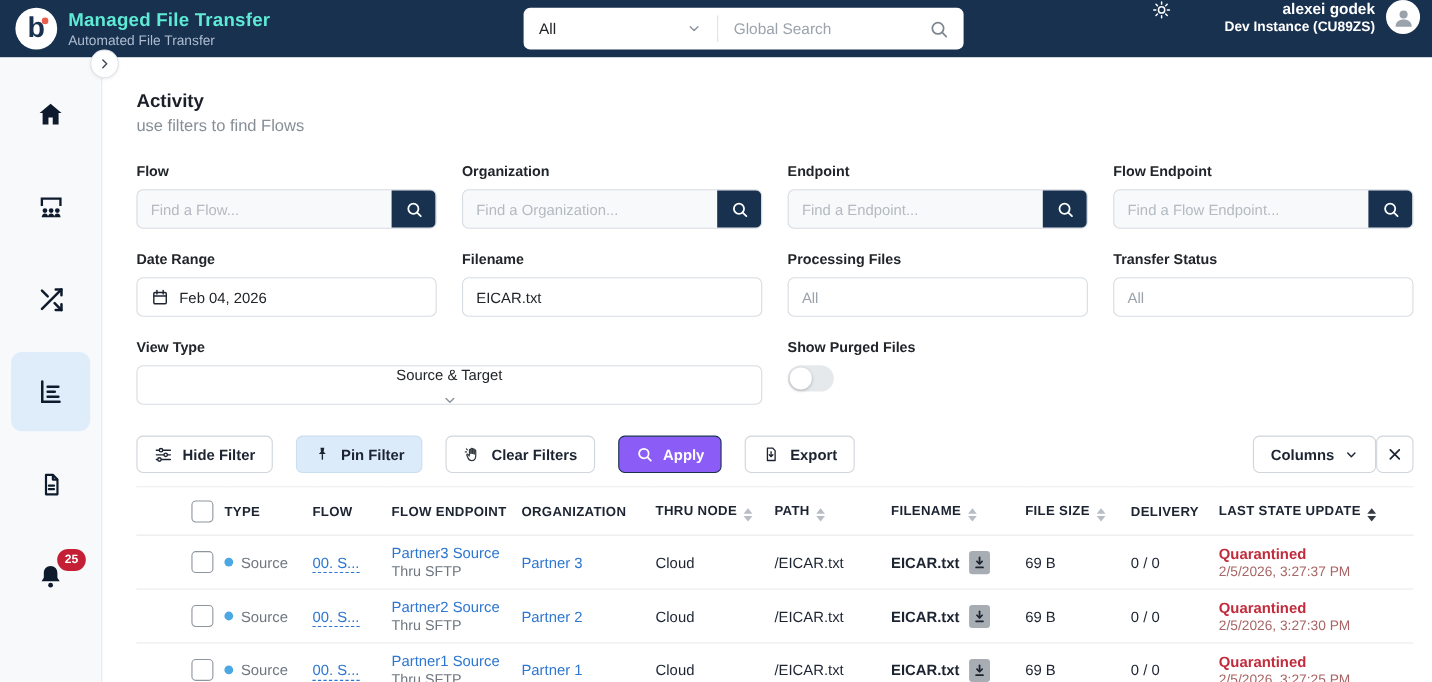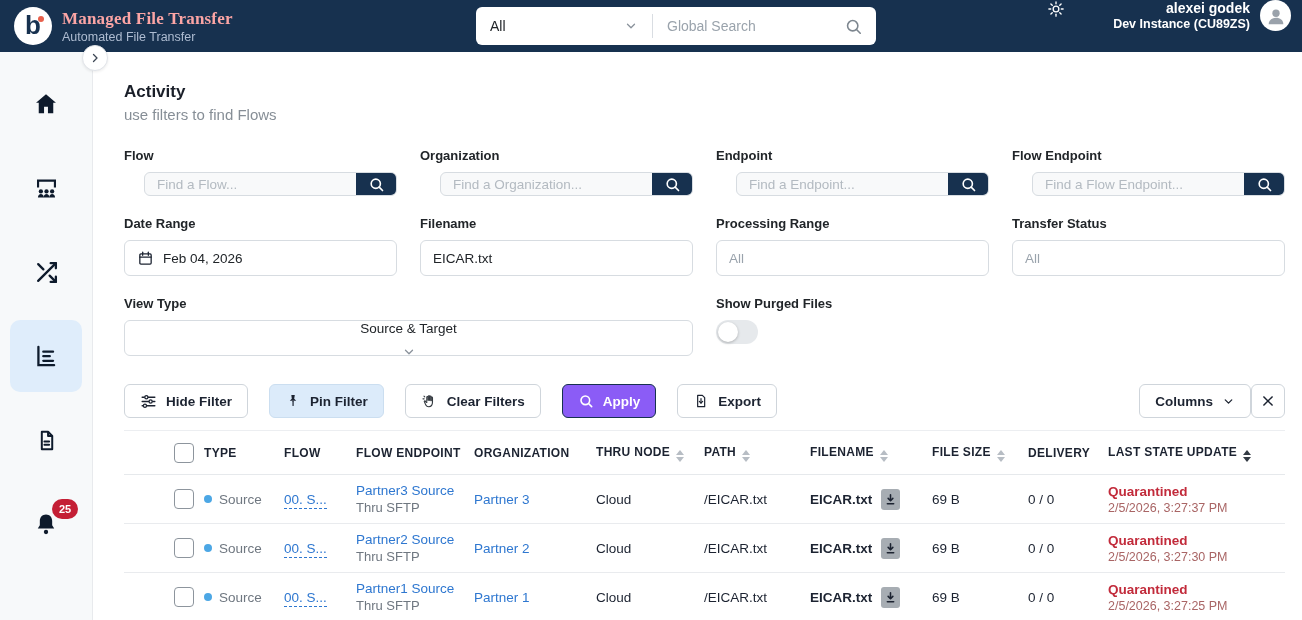--- a/index.html
+++ b/index.html
@@ -8,21 +8,21 @@
 
   
   .topbar { position:absolute; left:0; top:0; width:1302px; height:52px;
             background:#17314F; display:flex; align-items:center; z-index:30; }
   .brand { display:flex; align-items:center; margin-left:14px; }
   .logo { width:38px; height:38px; border-radius:50%; background:#fff; position:relative;
           display:flex; align-items:center; justify-content:center; }
   .logo b { font-size:26px; color:#17314F; line-height:1; margin-top:-2px; }
   .logo i { position:absolute; top:9px; right:8px; width:6px; height:6px; border-radius:50%; background:#E8604C; }
   .brand-text { margin-left:10px; }
-  .brand-title { color:#fca5a5; font-weight:bold; font-size:17px; letter-spacing:.2px;font-family:Liberation Serif, serif; }
+  .brand-title { color:#5eead4; font-weight:bold; font-size:17px; letter-spacing:.2px; }
   .brand-sub { color:#AEBCD1; font-size:12.5px; margin-top:1px; }
 
   .global-search { position:absolute; left:476px; top:7px; width:400px; height:38px;
                    background:#fff; border-radius:6px; display:flex; align-items:center; }
   .scope { width:176px; height:100%; display:flex; align-items:center; justify-content:space-between;
            padding:0 14px 0 14px; font-size:14px; color:#212529; cursor:pointer; }
   .gs-divider { width:1px; height:24px; background:#D9DDE2; }
   .global-search input { flex:1; min-width:0; border:none; outline:none; font-size:14px;
                          padding:0 10px 0 14px; color:#212529; font-family:inherit; }
   .global-search input::placeholder { color:#9AA3AC; }
@@ -55,22 +55,22 @@
   .main { position:absolute; left:93px; top:52px; width:1209px; height:568px;
           padding:30px 17px 0 31px; background:#fff; }
   .page-title { font-size:17px; font-weight:bold; color:#1A1F29; }
   .page-sub { font-size:15px; color:#868E96; margin-top:4px; }
 
   .filter-grid { margin-top:25px; display:grid; grid-template-columns:repeat(4,1fr);
                  column-gap:23px; row-gap:20px; }
   .field label { display:block; font-size:13px; font-weight:bold; color:#212529; margin-bottom:9px; }
   .span2 { grid-column:1 / 3; }
 
-  .search-field { display:flex; height:24px; border:1px solid #D7DCE1; border-radius:6px;
-                  background:#F8F9FA; overflow:hidden;margin-left:20px; }
+  .search-field { display:flex; height:36px; border:1px solid #D7DCE1; border-radius:6px;
+                  background:#F8F9FA; overflow:hidden; }
   .search-field input { flex:1; min-width:0; background:transparent; border:none; outline:none;
                         padding:0 12px; font-size:13.5px; color:#212529; font-family:inherit; }
   .search-field input::placeholder { color:#B3BAC1; }
   .search-btn { width:40px; border:none; background:#17314F; color:#fff; display:flex;
                 align-items:center; justify-content:center; cursor:pointer; }
 
   .text-field { height:36px; border:1px solid #D7DCE1; border-radius:6px; background:#fff;
                 display:flex; align-items:center; padding:0 12px; font-size:13.5px;
                 color:#212529; gap:9px; }
   .text-field.muted { color:#9AA3AC; }
@@ -313,21 +313,21 @@
         <span>Feb 04, 2026</span>
       </div>
     </div>
     <div class="field">
       <label>Filename</label>
       <div class="text-field">
         <input value="EICAR.txt" style="">
       </div>
     </div>
     <div class="field">
-      <label>Processing Range</label>
+      <label>Processing Files</label>
       <div class="text-field muted">
         <span>All</span>
       </div>
     </div>
     <div class="field">
       <label>Transfer Status</label>
       <div class="text-field muted">
         <span>All</span>
       </div>
     </div>

